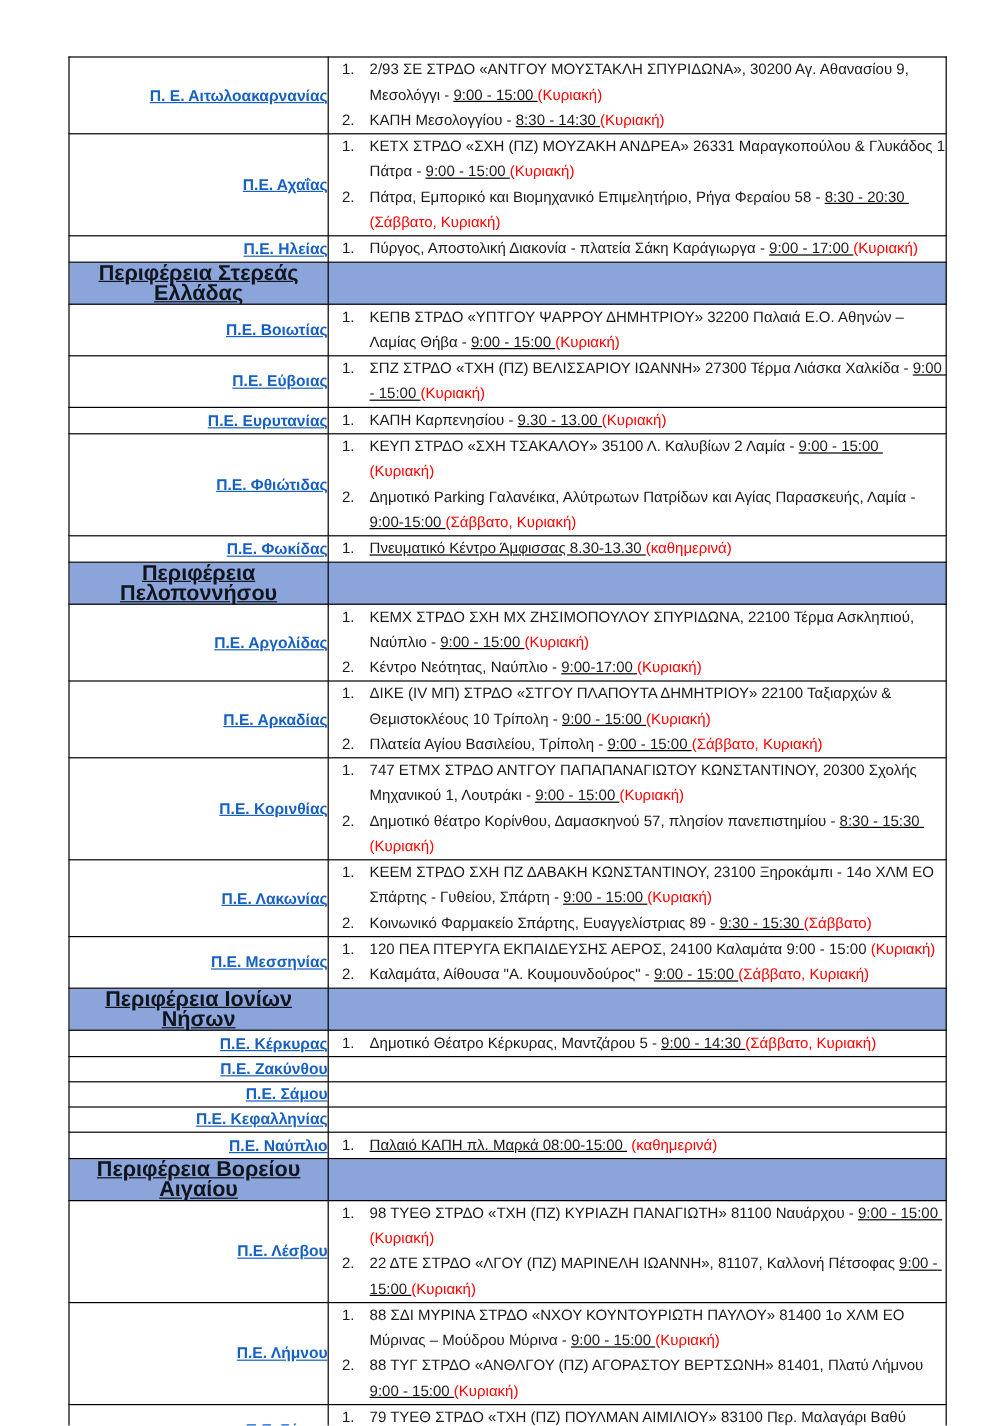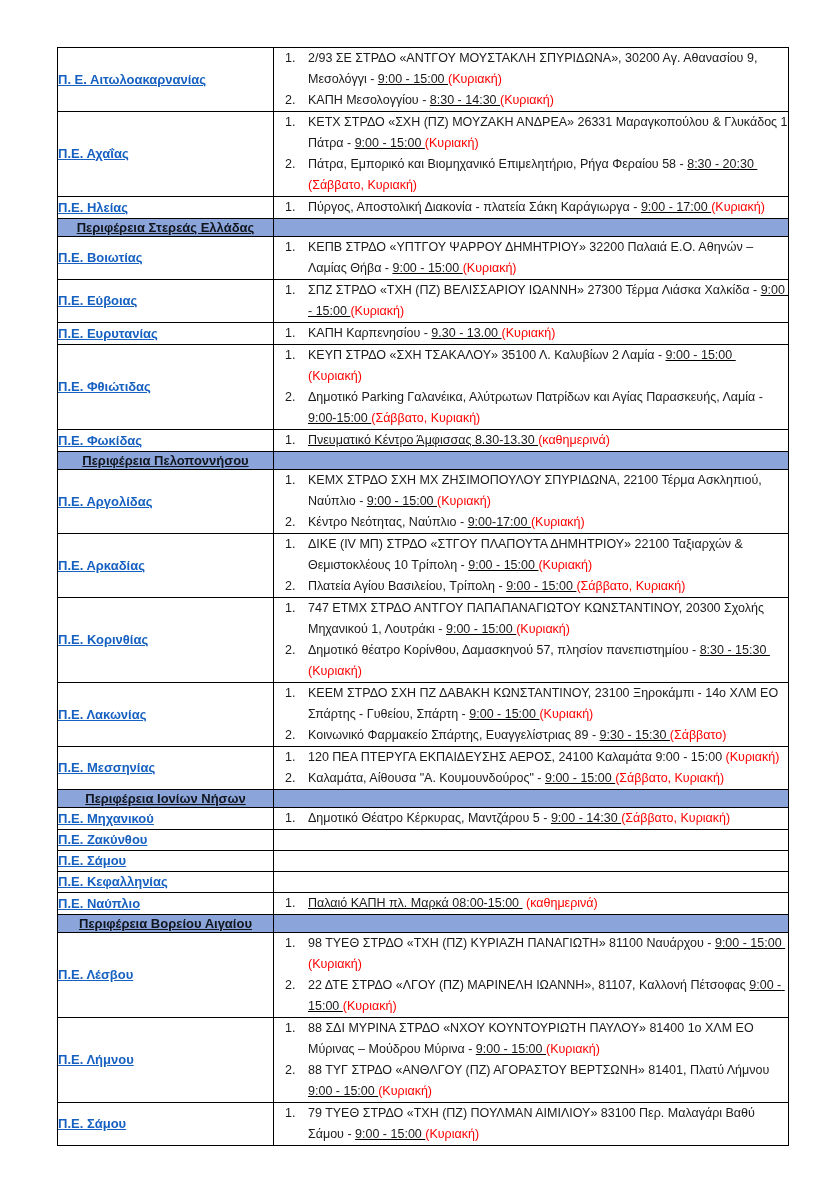--- a/index.html
+++ b/index.html
@@ -22,21 +22,21 @@
     width: 100%;
     table-layout: fixed;
   }
   table.schedule td {
     border: 1px solid #000000;
     vertical-align: middle;
     padding: 0;
   }
   
   td.unit-cell {
-    text-align: left;
+    text-align: right;
     padding: 2px 4px;
   }
   .unit-name {
     color: #1660C1;
     font-weight: bold;
     font-size: 13px;
     text-decoration: underline;
     line-height: 20px;
     cursor: pointer;
   }
@@ -62,21 +62,21 @@
   
   tr.region-row td {
     background: #8BA5DB;
     height: 18px;
     padding: 0 2px;
   }
   .region-label {
     display: block;
     text-align: center;
     font-weight: bold;
-    font-size: 13px;
+    font-size: 18px;
     line-height: 17px;
     color: #10141c;
     text-decoration: underline;
   }
 </style>
 </head>
 <body>
 
 <div class="table-wrap">
   <table class="schedule">
@@ -246,21 +246,21 @@
             </div>
           </td>
         </tr>
         <tr class="region-row">
           <td class="region-cell">
             <span class="region-label">Περιφέρεια Ιονίων Νήσων</span>
           </td>
           <td></td>
         </tr>
         <tr class="unit-row">
-          <td class="unit-cell"><span class="unit-name">Π.Ε. Μηχανικού</span></td>
+          <td class="unit-cell"><span class="unit-name">Π.Ε. Κέρκυρας</span></td>
           <td class="items-cell">
             <div class="item">
               <span class="num">1.</span>
               <span class="content"><span class="seg-t">Δημοτικό Θέατρο Κέρκυρας, Μαντζάρου 5 - </span><span class="seg-u">9:00 - 14:30 </span><span class="seg-r">(Σάββατο, Κυριακή)</span></span>
             </div>
           </td>
         </tr>
         <tr class="unit-row">
           <td class="unit-cell"><span class="unit-name">Π.Ε. Ζακύνθου</span></td>
           <td class="items-cell"></td>

